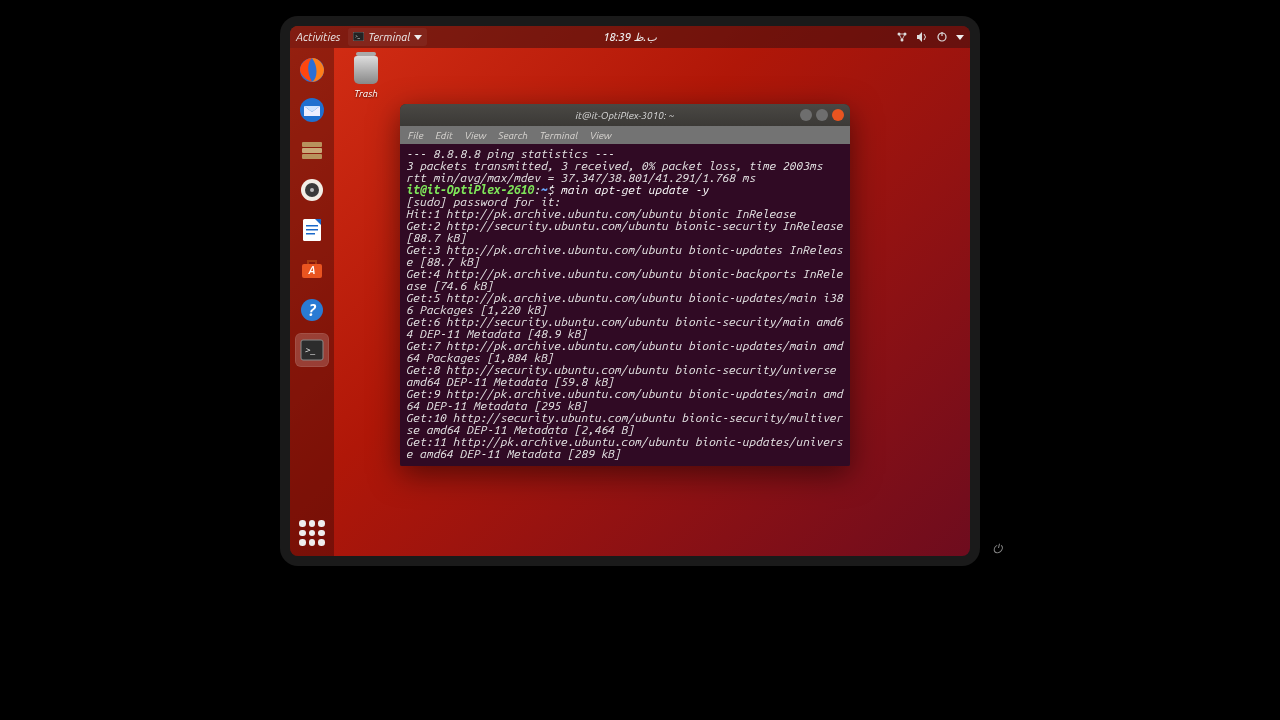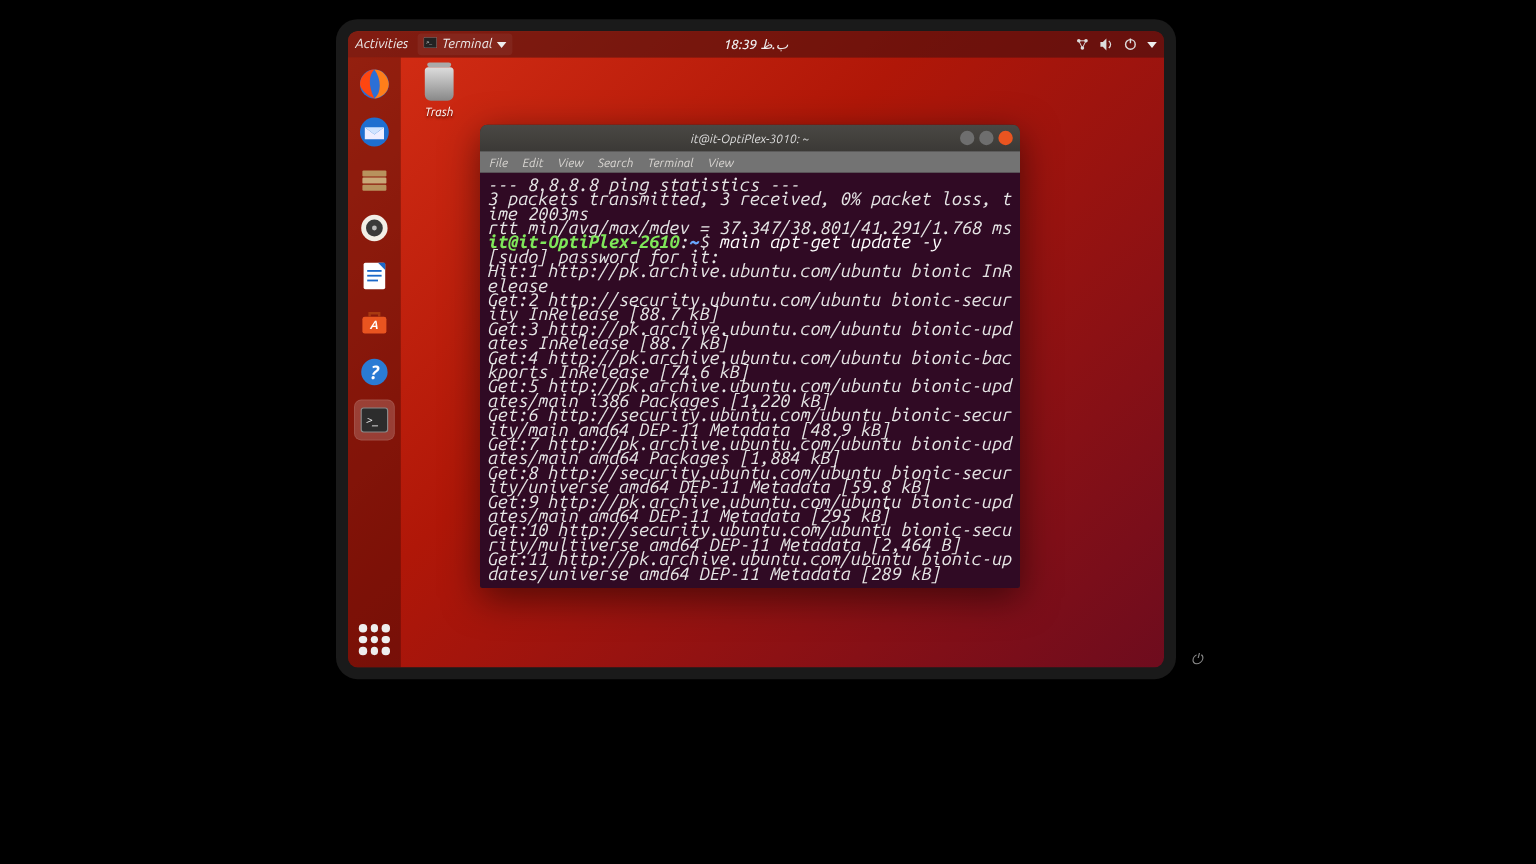--- a/index.html
+++ b/index.html
@@ -179,21 +179,21 @@
     align-items: center;
     gap: 12px;
     padding: 0 8px;
     font-size: 10px;
     color: #d9d6d2;
   }
   .term-body {
     background: #300a24;
     padding: 4px 6px 6px;
     font-family: "Ubuntu Mono", "DejaVu Sans Mono", monospace;
-    font-size: 15px;
+    font-size: 12px;
     line-height: 12px;
     color: #e6e6e6;
     white-space: pre-wrap;
     word-break: break-all;
     position: relative;
   }
   .term-body .prompt-user { color: #7fe75a; font-weight: bold; }
   .term-body .prompt-path { color: #6aa7ff; font-weight: bold; }
   .term-body .cmd { color: #fff; }
   .progress-line { display: flex; justify-content: space-between; }

